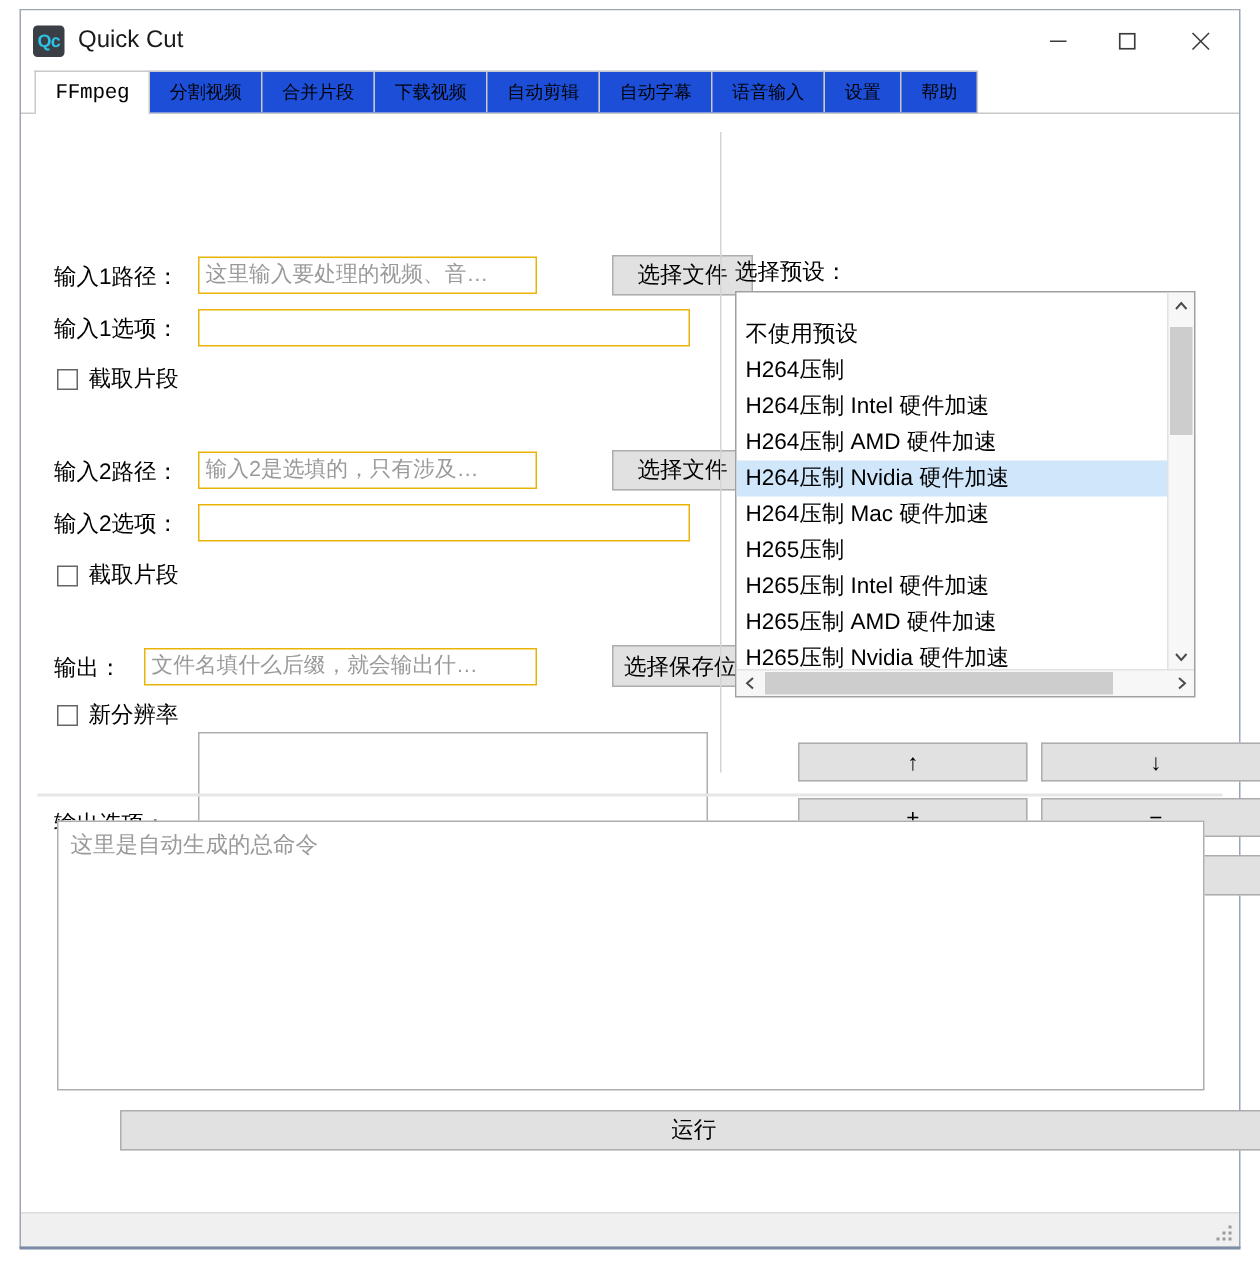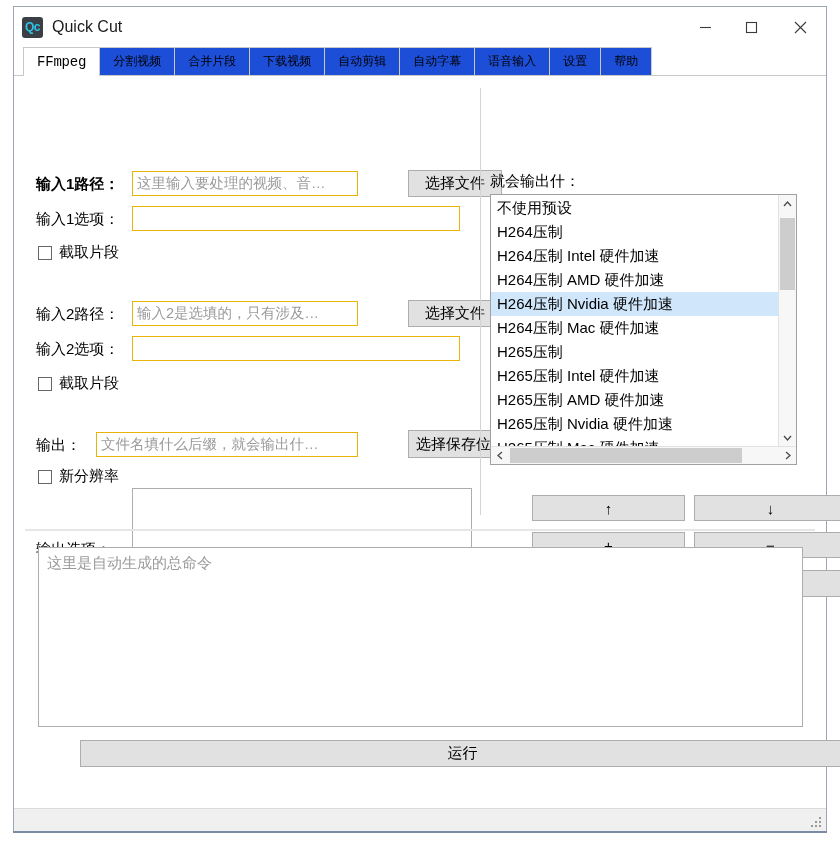--- a/index.html
+++ b/index.html
@@ -191,21 +191,21 @@
     width: 14px;
     height: 14px;
     border: 1px solid #666666;
     background: #ffffff;
     box-sizing: border-box;
   }
 
   
   .f-abs { position: absolute; }
 
-  #row-in1-label  { left: 22px;  top: 99px; font-weight: bold;  }
+  #row-in1-label  { left: 22px;  top: 99px;  }
   #in1-path       { left: 118px; top: 95px; width: 226px; }
   #in1-browse     { left: 352px; top: 94px; width: 94px; height: 27px; }
   #row-in1o-label { left: 22px;  top: 134px; }
   #in1-opts       { left: 118px; top: 130px; width: 328px; }
   #chk-clip1      { left: 24px;  top: 167px; }
 
   #row-in2-label  { left: 22px;  top: 229px; }
   #in2-path       { left: 118px; top: 225px; width: 226px; }
   #in2-browse     { left: 352px; top: 224px; width: 94px; height: 27px; }
   #row-in2o-label { left: 22px;  top: 264px; }
@@ -242,20 +242,21 @@
   }
   .list-viewport {
     flex: 1 1 auto;
     display: flex;
     overflow: hidden;
   }
   .list-items {
     flex: 1 1 auto;
     overflow: hidden;
     padding-top: 1px;
+    margin-top: 15px;
   }
   .list-item {
     height: 24px;
     line-height: 24px;
     padding-left: 6px;
     font-size: 15px;
     color: #000000;
     white-space: nowrap;
     font-family: "Liberation Sans", sans-serif;
   }
@@ -434,21 +435,21 @@
         </div>
 
         <div class="f-abs label" id="row-outo-label">输出选项：</div>
         <div class="f-abs multiline" id="out-opts"></div>
       </div>
 
       <div class="v-divider"></div>
 
       <div class="pane-right">
 
-        <div class="f-abs label" id="preset-label">就会输出什：</div>
+        <div class="f-abs label" id="preset-label">选择预设：</div>
 
         <div class="f-abs" id="preset-list">
           <div class="list-viewport">
             <div class="list-items">
               <div class="list-item">不使用预设</div>
               <div class="list-item">H264压制</div>
               <div class="list-item">H264压制 Intel 硬件加速</div>
               <div class="list-item">H264压制 AMD 硬件加速</div>
               <div class="list-item selected">H264压制 Nvidia 硬件加速</div>
               <div class="list-item">H264压制 Mac 硬件加速</div>

